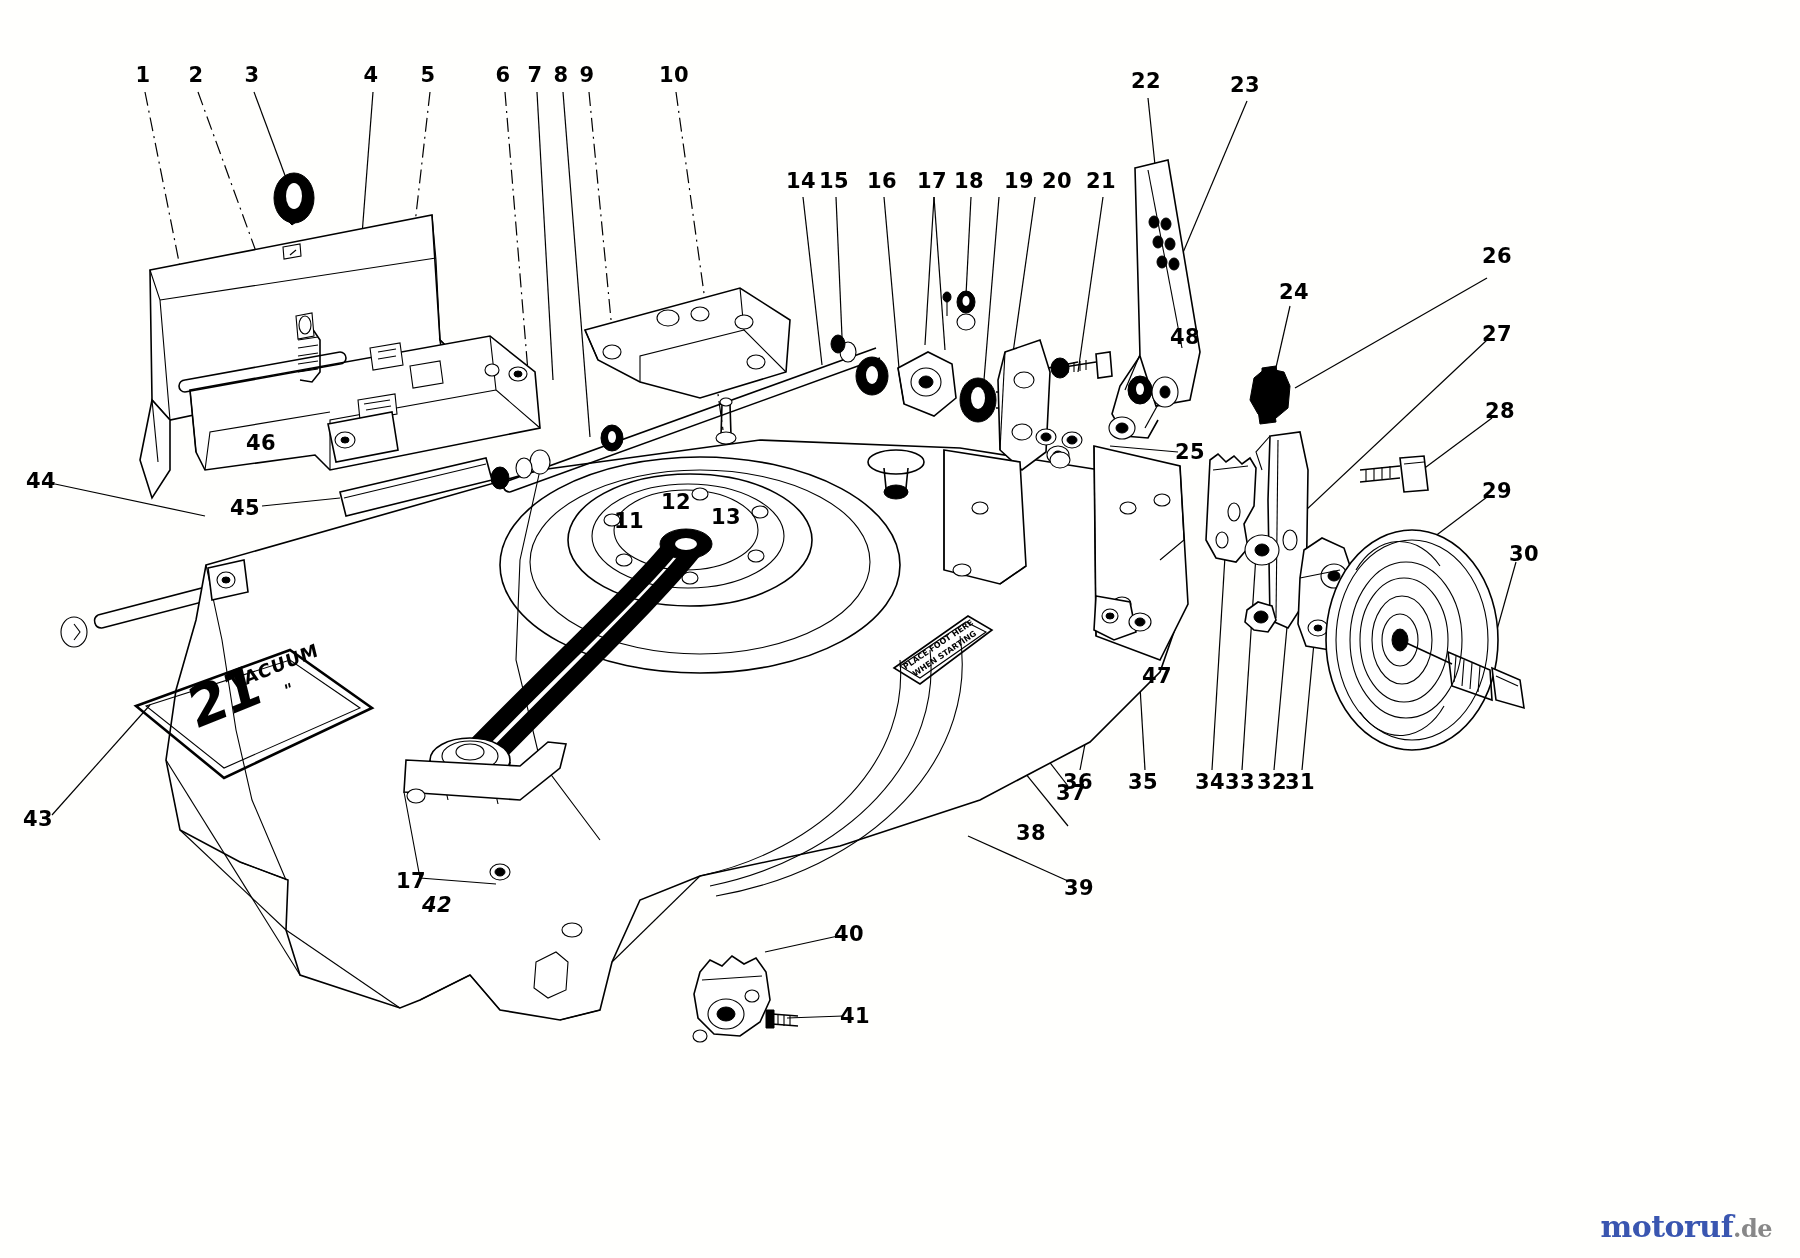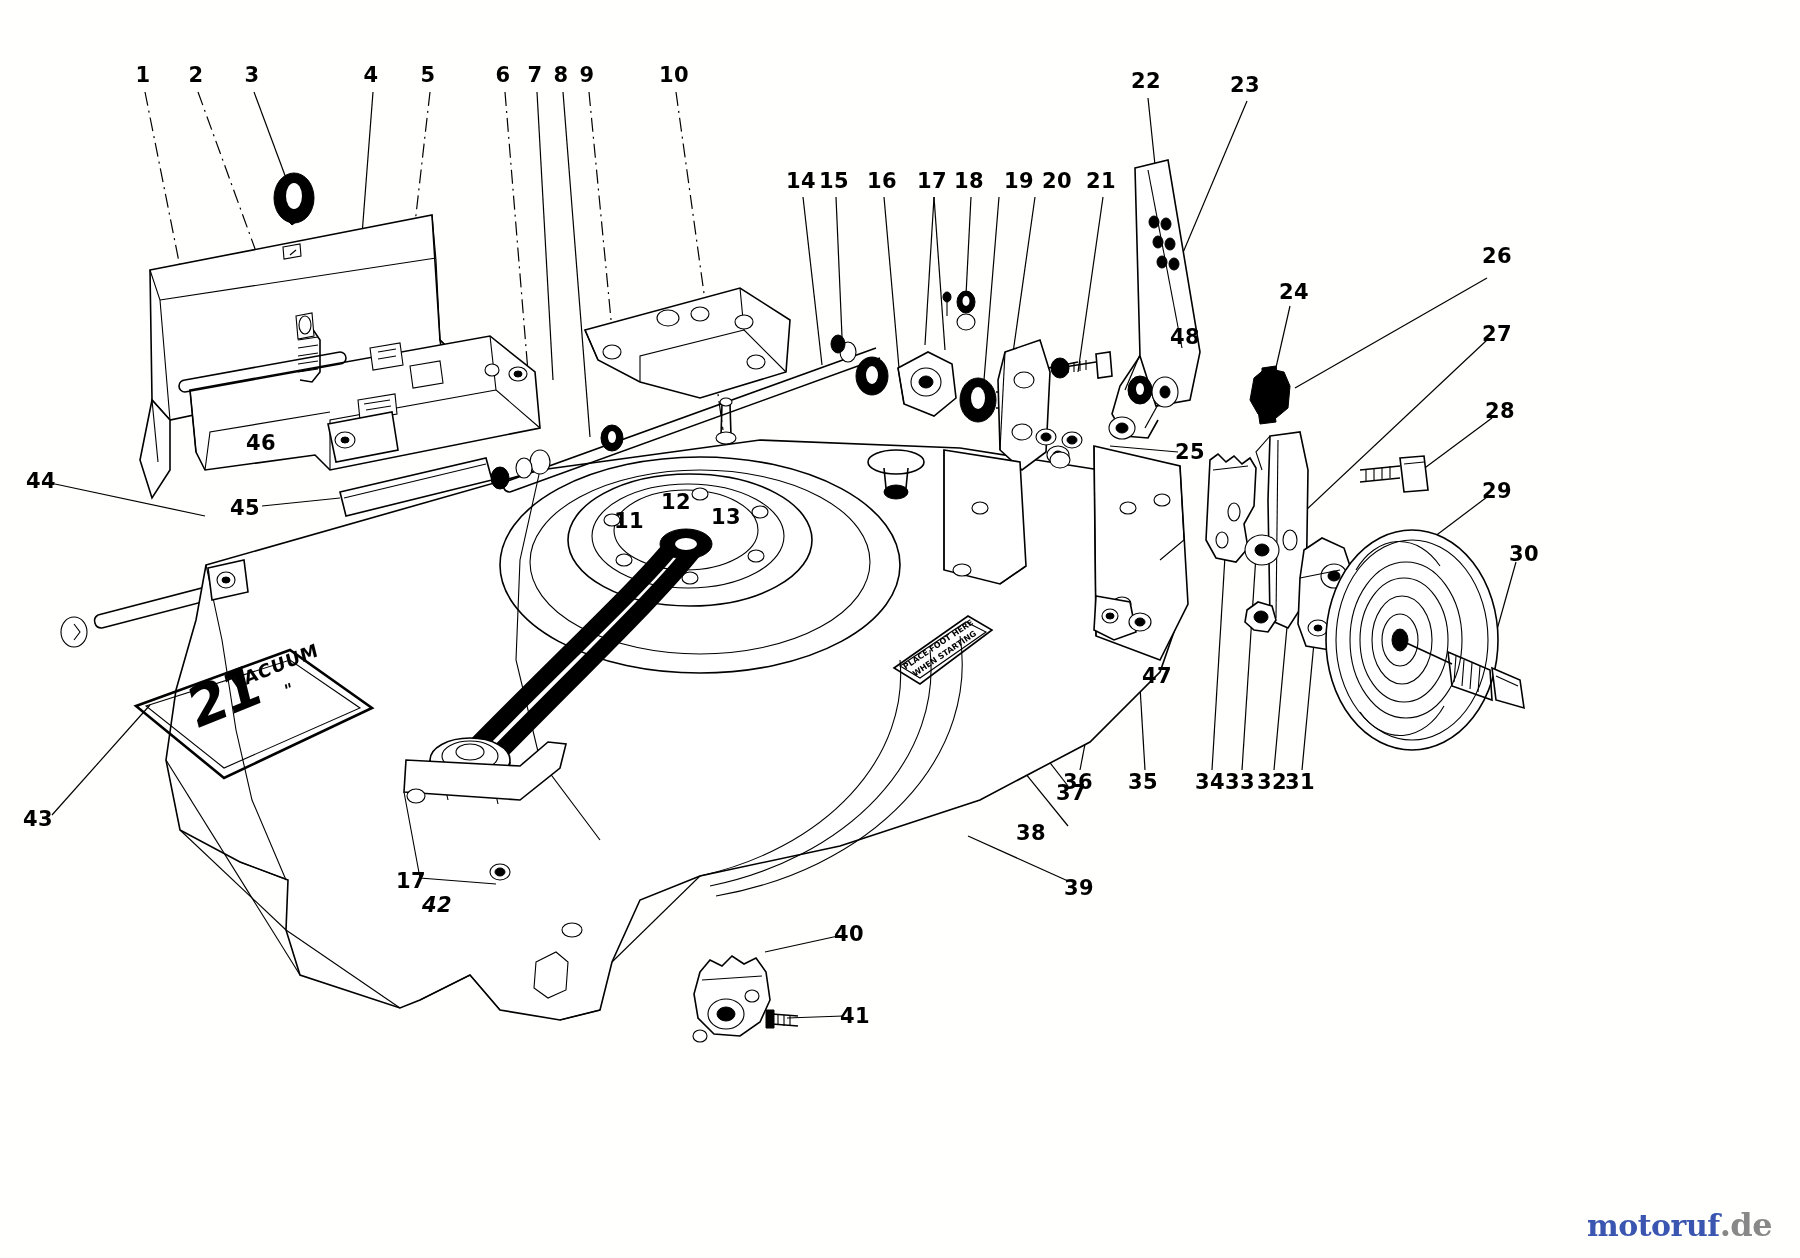--- a/index.html
+++ b/index.html
@@ -38,21 +38,21 @@
     position: absolute;
     right: 28px;
     bottom: 14px;
     font-family: "DejaVu Serif", serif;
     font-size: 30px;
     font-weight: bold;
     letter-spacing: -0.5px;
     white-space: nowrap;
   }
   .wm-a { color: #3a56b0; }
-  .wm-c { color: #888888; font-size: 32px; }
+  .wm-c { color: #888888; font-size: 24px; }
   
   .ln { fill: none; stroke: #000; stroke-width: 1.6; }
   .ln-thin { fill: none; stroke: #000; stroke-width: 1.1; }
   .ln-thick { fill: none; stroke: #000; stroke-width: 2.6; }
   .lead { fill: none; stroke: #000; stroke-width: 1.2; }
   .lead-d { fill: none; stroke: #000; stroke-width: 1.2; stroke-dasharray: 14 5 2 5; }
   .solidblk { fill: #000; stroke: #000; stroke-width: 1; }
   .white { fill: #ffffff; stroke: #000; stroke-width: 1.6; }
   .whitethin { fill: #ffffff; stroke: #000; stroke-width: 1.1; }
   .decal-txt {

